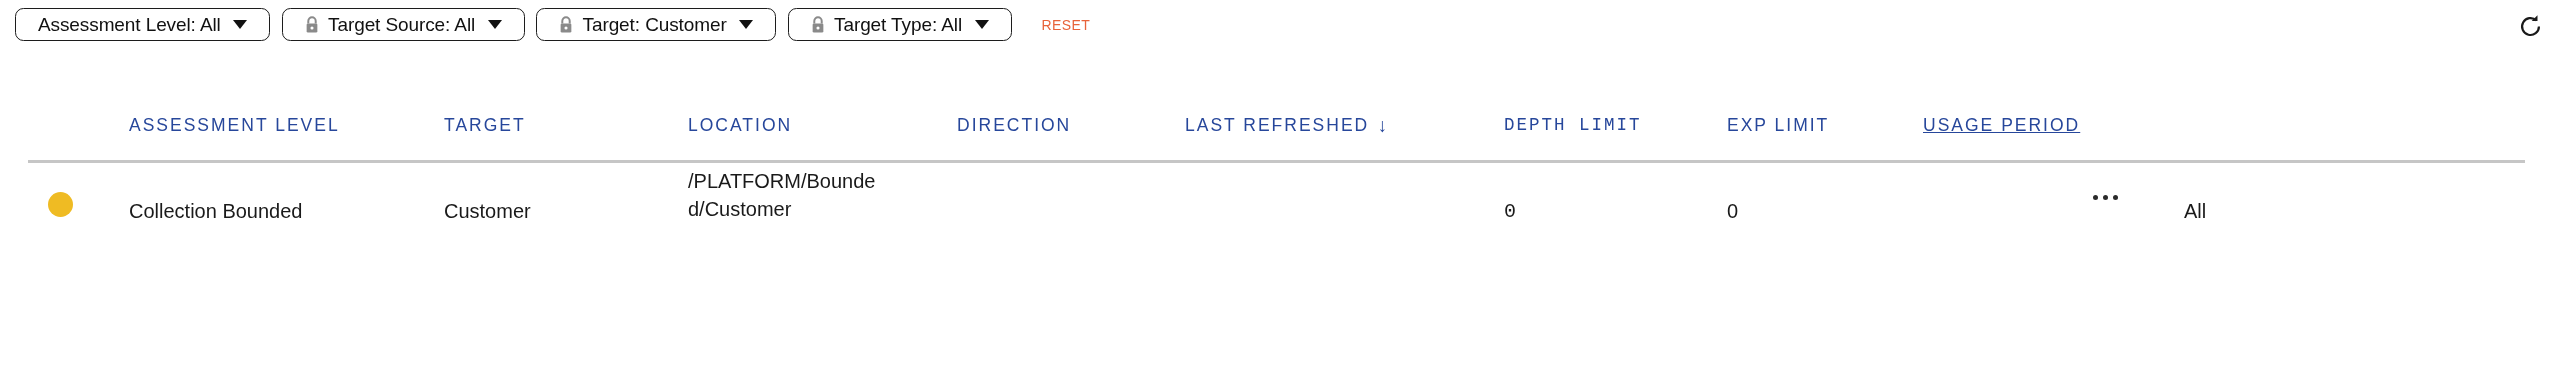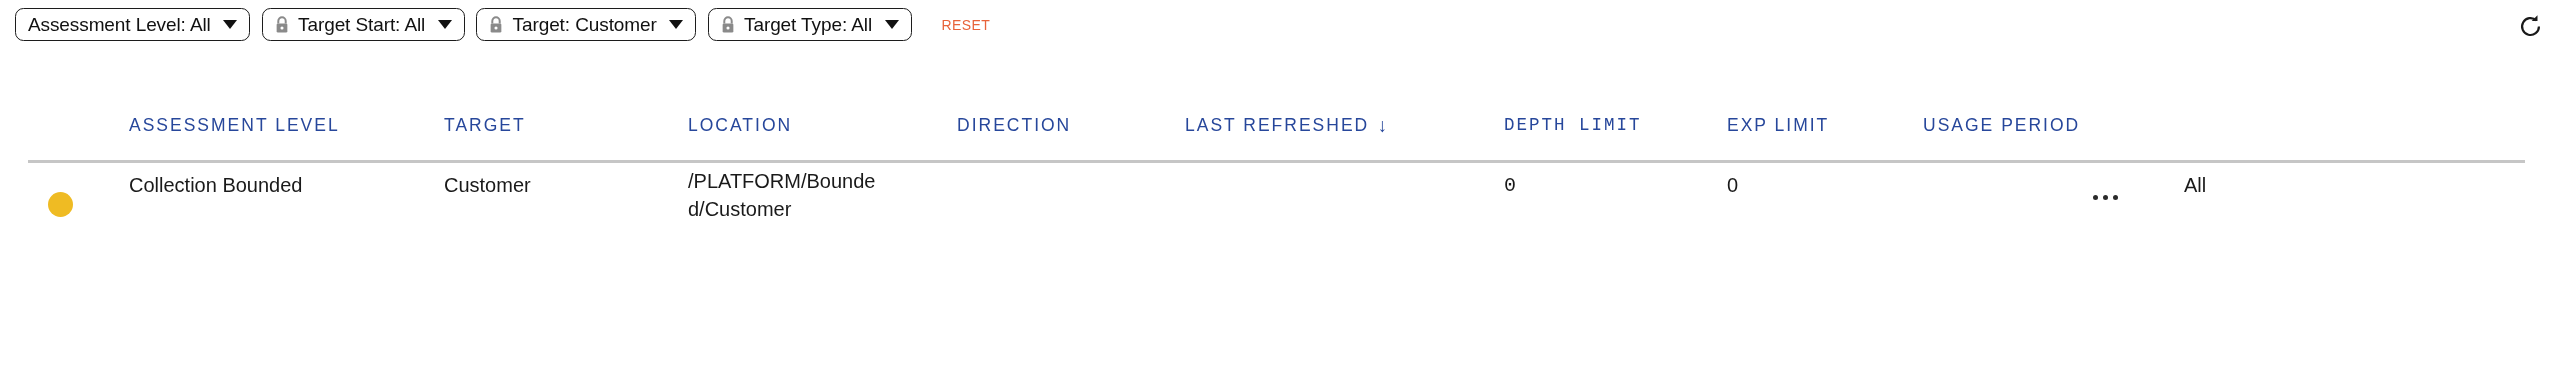--- a/index.html
+++ b/index.html
@@ -35,21 +35,21 @@
   }
   .chip {
     height: 33px;
     box-sizing: border-box;
     border: 1.7px solid #1c1c1c;
     border-radius: 8.4px;
     background: #ffffff;
     display: flex;
     align-items: center;
     gap: 9.2px;
-    padding: 0 12px;
+    padding: 0 22px;
     cursor: pointer;
     white-space: nowrap;
   }
   .chip-label {
     font-size: 19px;
     line-height: 1;
     color: #111111;
     letter-spacing: -0.1px;
   }
   .lock-icon {
@@ -122,21 +122,21 @@
     align-items: center;
     gap: 8.4px;
   }
   .sort-arrow {
     font-size: 19px;
     line-height: 1;
     color: #27479B;
   }
   .body-row { height: 92px; }
   .td {
-    top: 12px;
+    top: 38px;
     font-size: 20px;
     color: #1a1a1a;
     line-height: 1.36;
   }
   .status-dot {
     position: absolute;
     left: 48px;
     top: 32px;
     width: 25px;
     height: 25px;
@@ -168,21 +168,21 @@
   }
 
   
   .c-assessment { left: 129px; }
   .c-target     { left: 444px; }
   .c-location   { left: 688px; }
   .c-direction  { left: 957px; }
   .c-refreshed  { left: 1185px; }
   .c-depth      { left: 1504px; font-family: Liberation Mono, monospace; }
   .c-exp        { left: 1727px; }
-  .c-usage      { left: 1923px; }
+  .c-usage      { left: 1923px; text-decoration: underline; }
   .c-sources    { left: 2184px; }
 </style>
 </head>
 <body>
 
 <div class="filter-bar">
   <div class="chips">
 
     <div class="chip">
       <span class="chip-label">Assessment Level: All</span>
@@ -190,21 +190,21 @@
     </div>
 
     <div class="chip">
       <span class="lock-icon">
         <svg viewBox="0 0 17 21" width="14" height="17.5" aria-hidden="true">
           <path d="M4 9V6a4.5 4.5 0 0 1 9 0v3" fill="none" stroke="#8a8a8a" stroke-width="2.4"></path>
           <rect x="2" y="9" width="13" height="11" rx="1.6" fill="#8a8a8a"></rect>
           <circle cx="8.5" cy="14.5" r="1.9" fill="#ffffff"></circle>
         </svg>
       </span>
-      <span class="chip-label">Target Start: All</span>
+      <span class="chip-label">Target Source: All</span>
       <span class="caret-icon"></span>
     </div>
 
     <div class="chip">
       <span class="lock-icon">
         <svg viewBox="0 0 17 21" width="14" height="17.5" aria-hidden="true">
           <path d="M4 9V6a4.5 4.5 0 0 1 9 0v3" fill="none" stroke="#8a8a8a" stroke-width="2.4"></path>
           <rect x="2" y="9" width="13" height="11" rx="1.6" fill="#8a8a8a"></rect>
           <circle cx="8.5" cy="14.5" r="1.9" fill="#ffffff"></circle>
         </svg>

